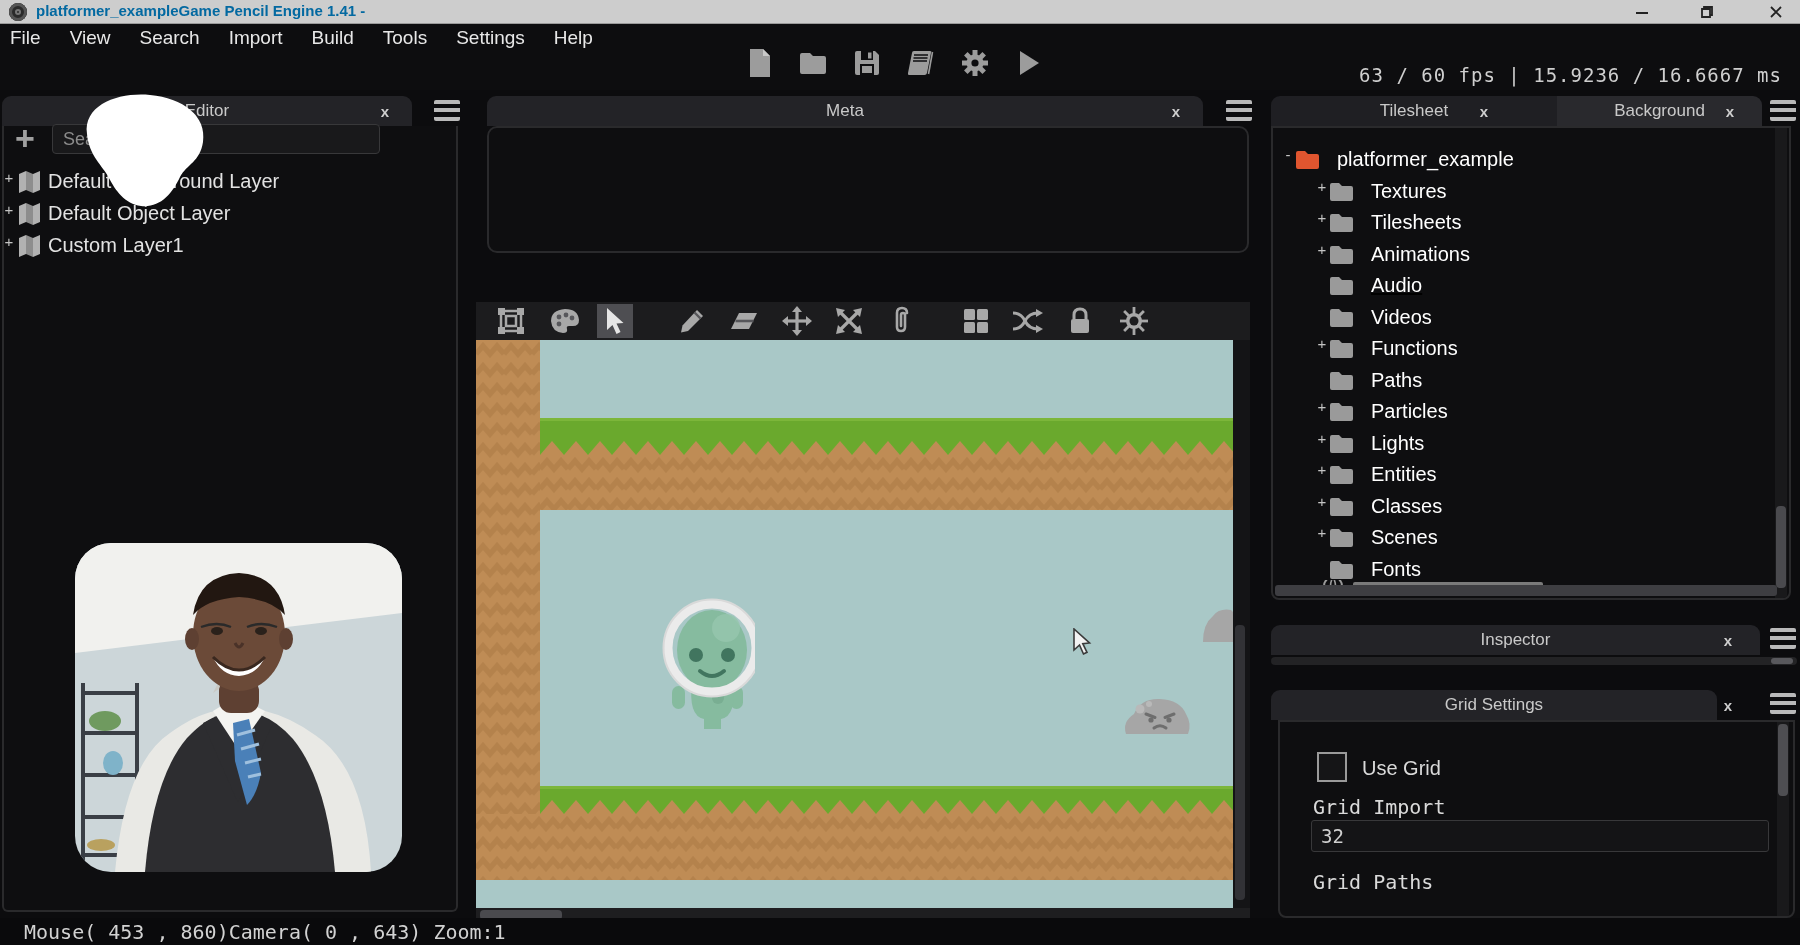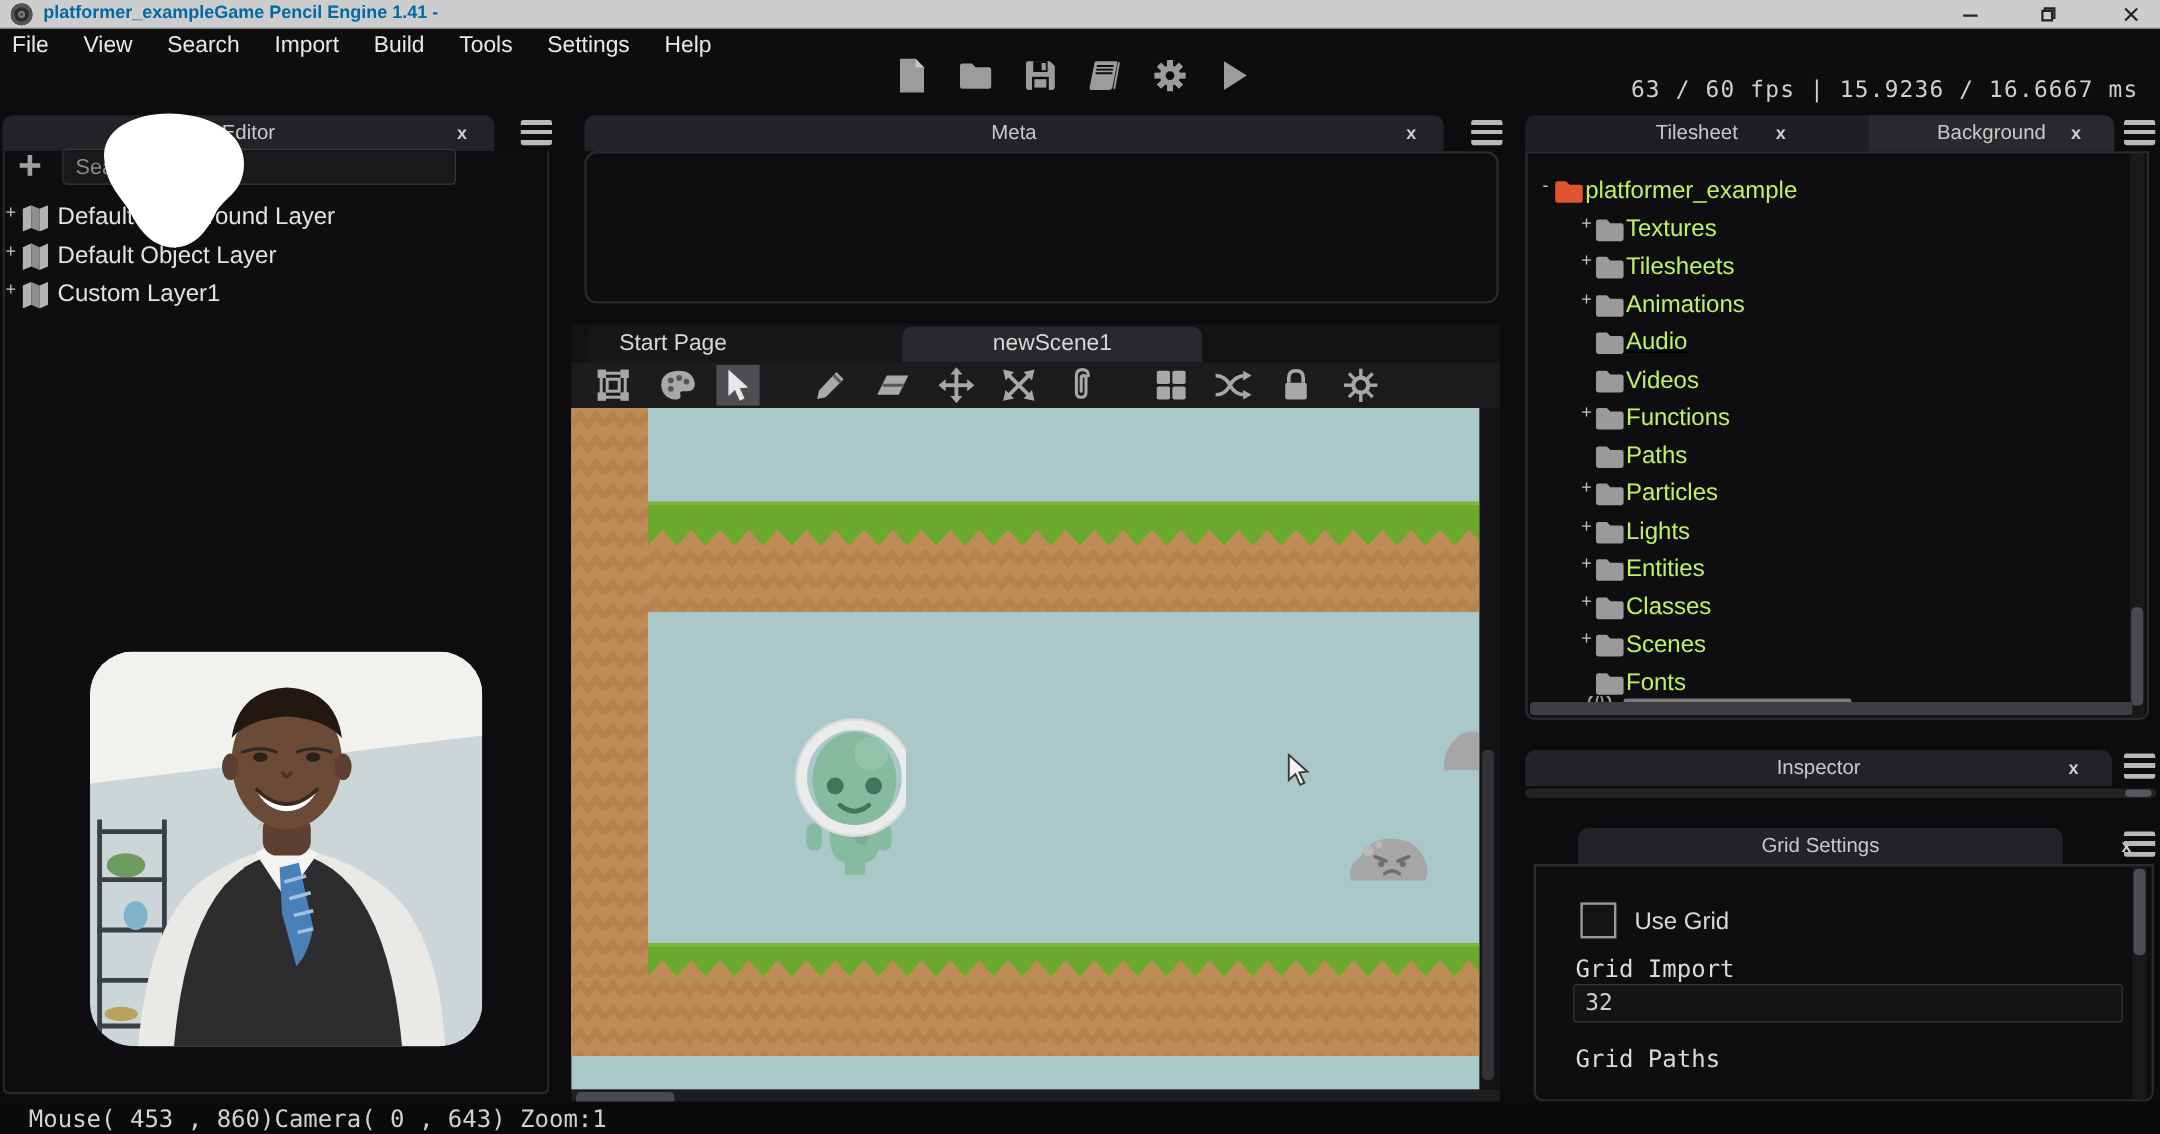--- a/index.html
+++ b/index.html
@@ -56,21 +56,21 @@
   .teeth-svg { position:absolute; left:0; bottom:0; width:100%; height:14px; }
   .vscroll { background:#141416; }
   .vscroll .thumb { position:absolute; left:2px; width:10px; background:#323236; border-radius:4px; }
   .hscroll { background:#1e1e20; }
   .hscroll .thumb { position:absolute; top:2px; height:10px; background:#4a4a4e; border-radius:4px; }
 
   
   .res-body { left:1271px; top:126px; width:520px; height:474px; border-radius:0 0 8px 8px; overflow:hidden; }
   .tree-row { position:absolute; display:flex; align-items:center; height:30px; }
   .tree-exp { font-size:15px; color:#c4c4c4; width:12px; text-align:center; margin-top:-10px; }
-  .tree-label { font-size:20px; color:#bef264; margin-left:0; white-space:nowrap; }
+  .tree-label { font-size:20px; color:#ffffff; margin-left:16px; white-space:nowrap; }
   .insp-strip { left:1271px; top:657px; width:526px; height:8px; background:#232325; border-radius:4px; }
   .insp-strip .thumb { position:absolute; right:4px; top:1px; width:22px; height:6px; background:#58585c; border-radius:3px; }
   .gs-body { left:1278px; top:720px; width:517px; height:198px; border-radius:0 0 8px 8px; }
   .gs-check { left:1317px; top:752px; width:30px; height:30px; background:#151517; border:2px solid #9a9a9a; }
   .gs-label-sans { font-size:20px; color:#dadada; }
   .gs-label-mono { font-size:20px; color:#dadada; }
   .gs-input { left:1311px; top:820px; width:458px; height:32px; background:#141416; border:1px solid #38383a; border-radius:3px; color:#cfcfcf; font-size:19px; padding:0 9px; outline:none; }
 
   
   .statusbar { left:0; top:918px; width:1800px; height:27px; background:#0a0a0c; }
@@ -221,28 +221,20 @@
     <span class="layer-label">Custom Layer1</span>
   </div>
 
   <div class="abs ptab" style="left:487px; top:96px; width:716px;">
     <span class="ptitle">Meta</span>
     <span class="closex" style="left:678px;">x</span>
   </div>
   <div class="abs hamburger" style="left:1226px; top:100px;"></div>
   <div class="abs pbody meta-body"></div>
 
-  <div class="abs scene-tabbar">
-    <div class="scene-tab" style="left:14px; width:272px; background:#17171a; padding-left:26px;">
-      <span>Start Page</span>
-    </div>
-    <div class="scene-tab" style="left:276px; width:250px; background:#29292d; justify-content:center;">
-      <span>newScene1</span>
-    </div>
-  </div>
   <div class="abs scene-toolbar">
     <div class="stool" style="left:17px;">
       <svg width="28" height="28">
           <rect x="4" y="4" width="20" height="20" fill="none" stroke="#a8a8a8" stroke-width="2.5"></rect>
           <rect x="9" y="9" width="10" height="10" fill="none" stroke="#a8a8a8" stroke-width="2.5"></rect>
           <g fill="#a8a8a8">
             <rect x="1" y="1" width="7" height="7"></rect>
             <rect x="20" y="1" width="7" height="7"></rect>
             <rect x="1" y="20" width="7" height="7"></rect>
             <rect x="20" y="20" width="7" height="7"></rect>
@@ -549,21 +541,21 @@
 
   <div class="abs ptab" style="left:1271px; top:625px; width:489px;">
     <span class="ptitle">Inspector</span>
     <span class="closex" style="left:446px;">x</span>
   </div>
   <div class="abs hamburger" style="left:1770px; top:628px;"></div>
   <div class="abs insp-strip">
     <div class="thumb"></div>
   </div>
 
-  <div class="abs ptab" style="left:1271px; top:690px; width:404px;margin-left:44px;">
+  <div class="abs ptab" style="left:1271px; top:690px; width:446px;">
     <span class="ptitle">Grid Settings</span>
     <span class="closex" style="left:446px;">x</span>
   </div>
   <div class="abs hamburger" style="left:1770px; top:693px;"></div>
   <div class="abs pbody gs-body"></div>
   <div class="abs gs-check"></div>
   <div class="abs gs-label-sans" style="left:1362px; top:757px;">Use Grid</div>
   <div class="abs gs-label-mono mono" style="left:1313px; top:795px;">Grid Import</div>
   <input class="abs gs-input mono" value="32" style="">
   <div class="abs gs-label-mono mono" style="left:1313px; top:870px;">Grid Paths</div>

